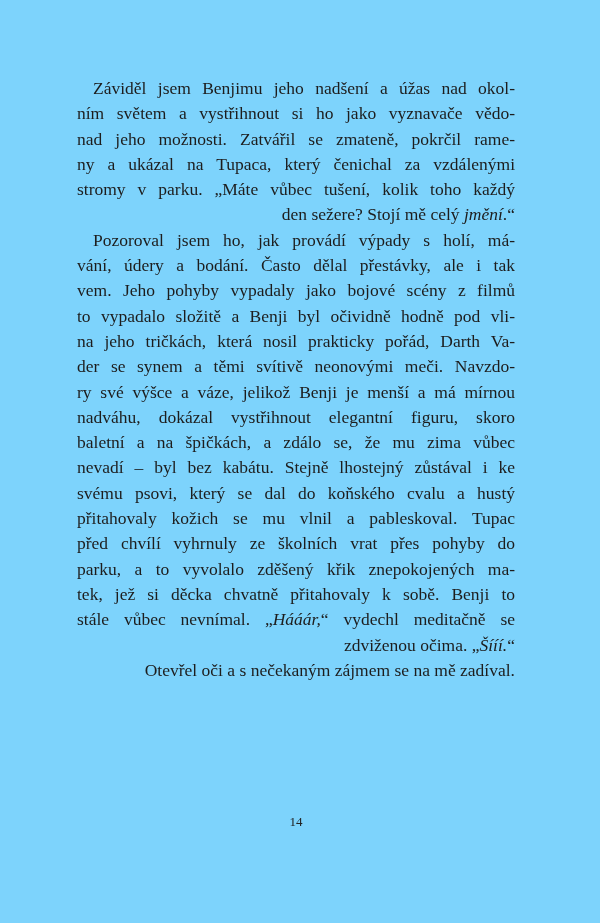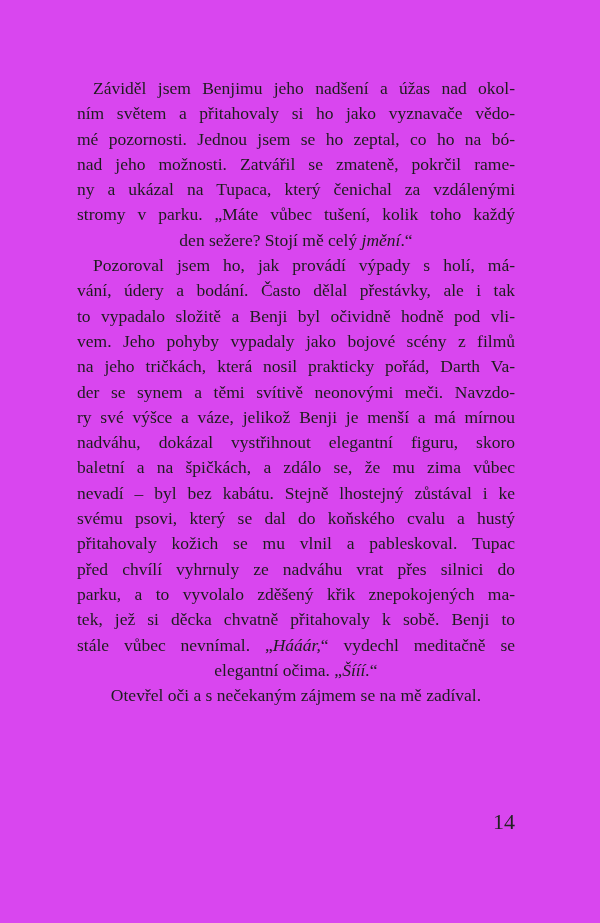--- a/index.html
+++ b/index.html
@@ -4,84 +4,83 @@
 <style>
   html, body {
     margin: 0;
     padding: 0;
     background: #ffffff;
   }
   .book-page {
     position: relative;
     width: 600px;
     height: 923px;
-    background: #d946ef;
+    background: #7dd3fc;
     font-family: "Liberation Serif", "DejaVu Serif", serif;
     color: #1d1d1d;
     overflow: hidden;
   }
   .text-block {
     position: absolute;
     left: 77px;
     top: 76px;
     width: 438px;
   }
   .line {
     font-size: 17.5px;
     line-height: 25.3px;
     height: 25.3px;
     white-space: normal;
-    text-align: center;
+    text-align: right;
   }
   .line.justify {
     text-align: justify;
     text-align-last: justify;
   }
   .line.indent {
     padding-left: 16px;
   }
   .it {
     font-style: italic;
   }
   .page-number {
     position: absolute;
     left: 77px;
     top: 811px;
     width: 438px;
-    text-align: right;
-    font-size: 22px;
+    text-align: center;
+    font-size: 13px;
     line-height: 22px;
     color: #222222;
   }
 </style>
 </head>
 <body>
 
 <div class="book-page">
   <div class="text-block">
       <div class="line justify indent"><span>Záviděl jsem Benjimu jeho nadšení a úžas nad okol-</span></div>
-      <div class="line justify"><span>ním světem a přitahovaly si ho jako vyznavače vědo-</span></div>
-      <div class="line justify"><span>mé pozornosti. Jednou jsem se ho zeptal, co ho na bó-</span></div>
+      <div class="line justify"><span>ním světem a vystřihnout si ho jako vyznavače vědo-</span></div>
       <div class="line justify"><span>nad jeho možnosti. Zatvářil se zmateně, pokrčil rame-</span></div>
       <div class="line justify"><span>ny a ukázal na Tupaca, který čenichal za vzdálenými</span></div>
       <div class="line justify"><span>stromy v parku. „Máte vůbec tušení, kolik toho každý</span></div>
       <div class="line"><span>den sežere? Stojí mě celý </span><span class="it">jmění</span><span>.“</span></div>
       <div class="line justify indent"><span>Pozoroval jsem ho, jak provádí výpady s holí, má-</span></div>
       <div class="line justify"><span>vání, údery a bodání. Často dělal přestávky, ale i tak</span></div>
+      <div class="line justify"><span>vem. Jeho pohyby vypadaly jako bojové scény z filmů</span></div>
       <div class="line justify"><span>to vypadalo složitě a Benji byl očividně hodně pod vli-</span></div>
-      <div class="line justify"><span>vem. Jeho pohyby vypadaly jako bojové scény z filmů</span></div>
       <div class="line justify"><span>na jeho tričkách, která nosil prakticky pořád, Darth Va-</span></div>
       <div class="line justify"><span>der se synem a těmi svítivě neonovými meči. Navzdo-</span></div>
       <div class="line justify"><span>ry své výšce a váze, jelikož Benji je menší a má mírnou</span></div>
       <div class="line justify"><span>nadváhu, dokázal vystřihnout elegantní figuru, skoro</span></div>
       <div class="line justify"><span>baletní a na špičkách, a zdálo se, že mu zima vůbec</span></div>
       <div class="line justify"><span>nevadí – byl bez kabátu. Stejně lhostejný zůstával i ke</span></div>
       <div class="line justify"><span>svému psovi, který se dal do koňského cvalu a hustý</span></div>
       <div class="line justify"><span>přitahovaly kožich se mu vlnil a pableskoval. Tupac</span></div>
-      <div class="line justify"><span>před chvílí vyhrnuly ze nadváhu vrat přes silnici do</span></div>
+      <div class="line justify"><span>před chvílí vyhrnuly ze školních vrat přes pohyby do</span></div>
       <div class="line justify"><span>parku, a to vyvolalo zděšený křik znepokojených ma-</span></div>
       <div class="line justify"><span>tek, jež si děcka chvatně přitahovaly k sobě. Benji to</span></div>
       <div class="line justify"><span>stále vůbec nevnímal. „</span><span class="it">Hááár,</span><span>“ vydechl meditačně se</span></div>
-      <div class="line"><span>elegantní očima. „</span><span class="it">Šííí.</span><span>“</span></div>
+      <div class="line"><span>zdviženou očima. „</span><span class="it">Šííí.</span><span>“</span></div>
       <div class="line"><span>Otevřel oči a s nečekaným zájmem se na mě zadíval.</span></div>
     </div>
   <div class="page-number">14</div>
 </div>
 
 </body></html>

